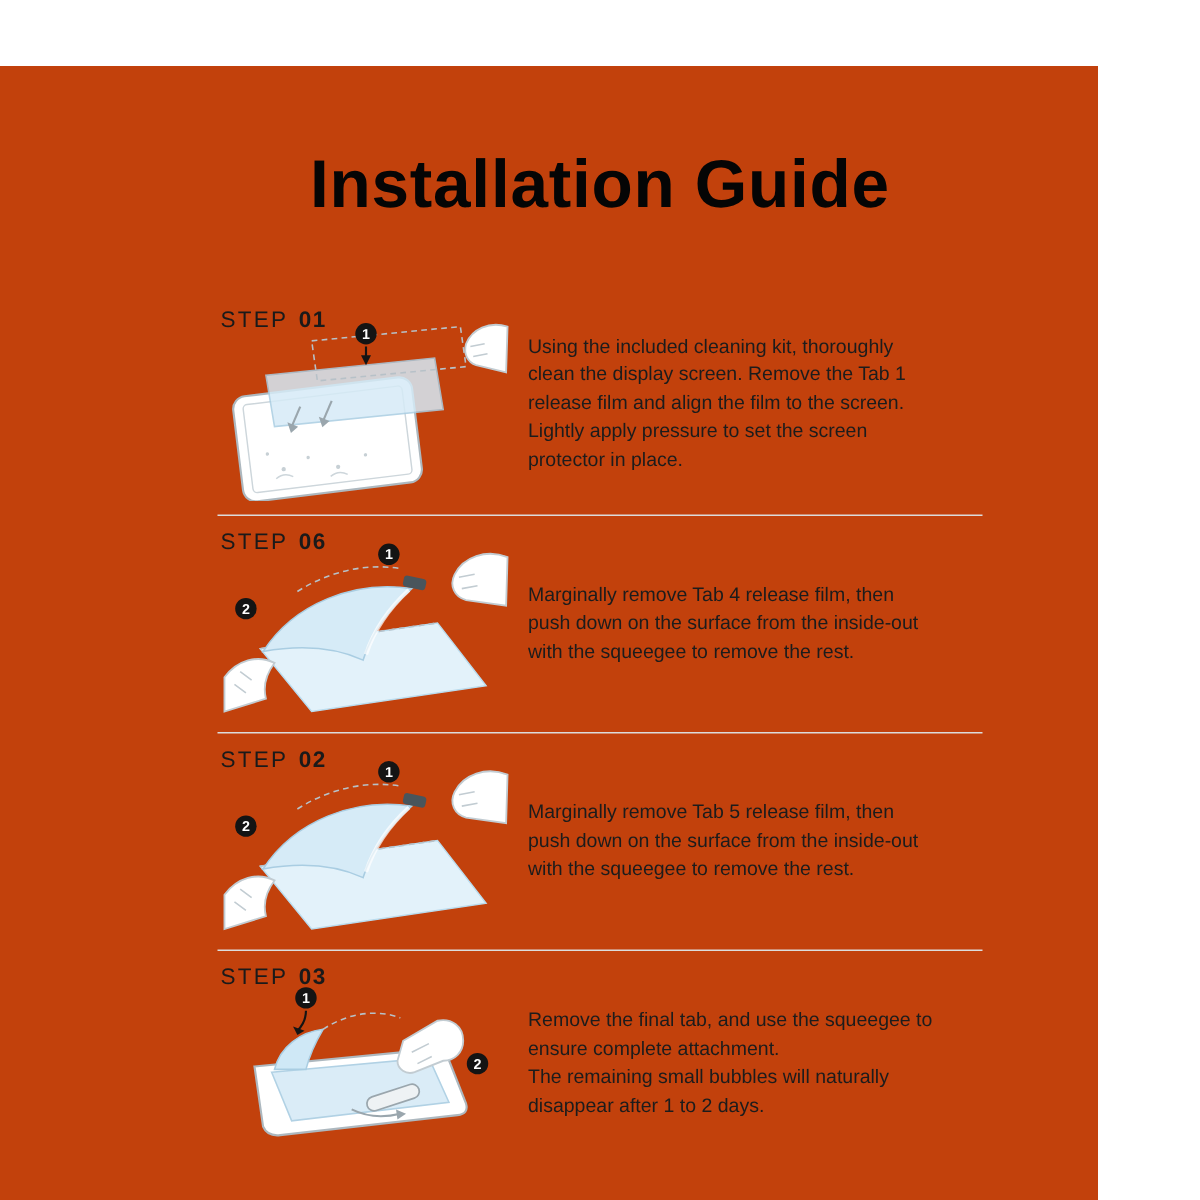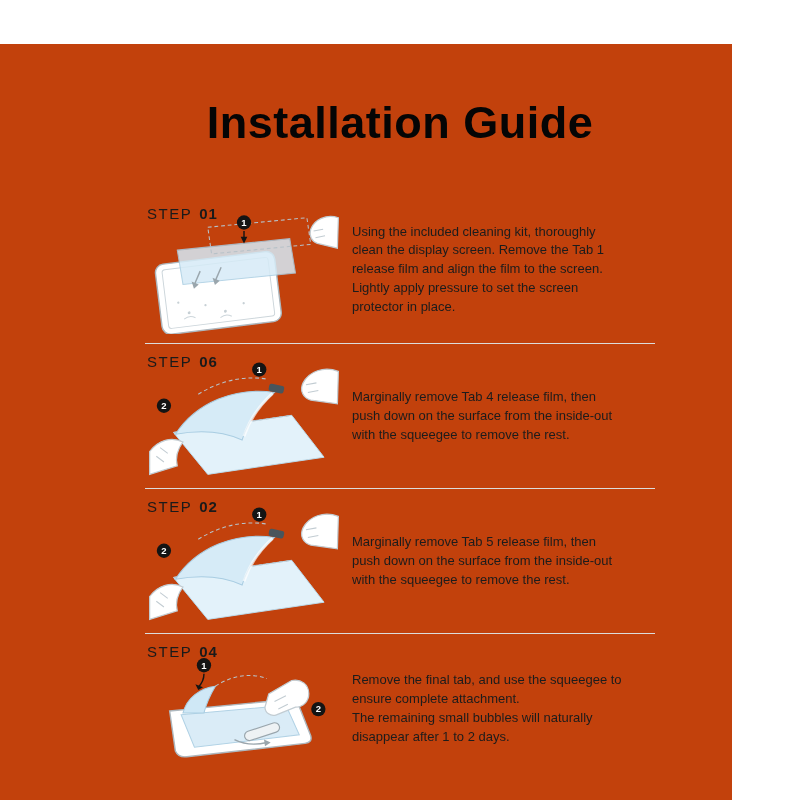--- a/index.html
+++ b/index.html
@@ -173,21 +173,21 @@
           </g>
         </svg>
       </div>
       <div class="desc">Marginally remove Tab 5 release film, then
 push down on the surface from the inside-out
 with the squeegee to remove the rest.</div>
     </div>
 
     <div class="step s4">
       <div class="step-label">
-        <span>STEP</span><span class="num">04</span>
+        <span>STEP</span><span class="num">03</span>
       </div>
       <div class="illus">
         <svg viewBox="0 0 200 128" xmlns="http://www.w3.org/2000/svg">
           <path class="wfill" d="M22,64 L146,52 Q154,51 157,57 L170,90 Q172,97 164,98 L40,112 Q31,113 28,106 Z"></path>
           <polygon class="film" opacity="0.9" points="34,68 144,58 158,89 48,102"></polygon>
           <path d="M36,66 C40,50 54,40 70,38 C64,48 60,58 58,66 Z" fill="#cfe8f6" stroke="#a9cde2" stroke-width="1.1"></path>
           <path class="dashed" d="M70,38 C88,26 108,24 124,30"></path>
           <g>
             <circle class="badge" cx="58" cy="16" r="7.5"></circle>
             <text class="badge-text" x="58" y="19.5">1</text>

